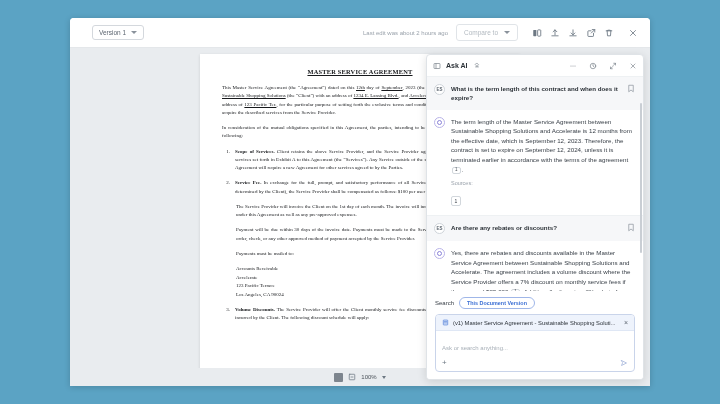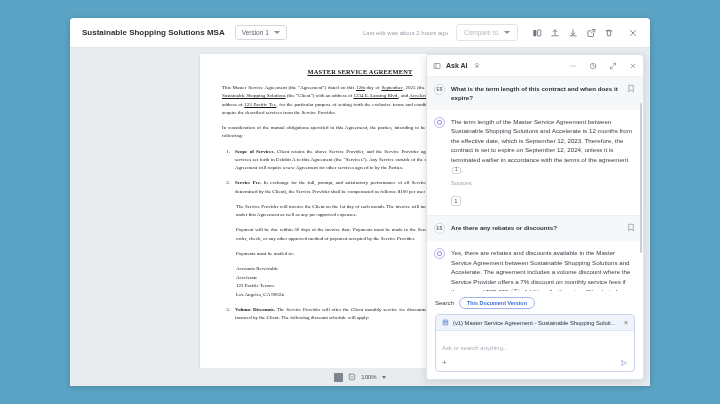--- a/index.html
+++ b/index.html
@@ -155,21 +155,20 @@
     position: absolute; right: 1px; top: 26px; width: 2px; height: 150px;
     background: #c9ced4; border-radius: 1px;
   }
 </style>
 </head>
 <body>
 
 <div class="app">
 
   <div class="topbar">
-    <div class="doc-title">Sustainable Shopping Solutions MSA</div>
     <div class="version-btn">
       <span>Version 1</span>
       <span class="chev"></span>
     </div>
     <div class="spacer"></div>
     <div class="lastedit">Last edit was about 2 hours ago</div>
     <div class="compare-btn">
       <span>Compare to</span>
       <span class="chev"></span>
     </div>

